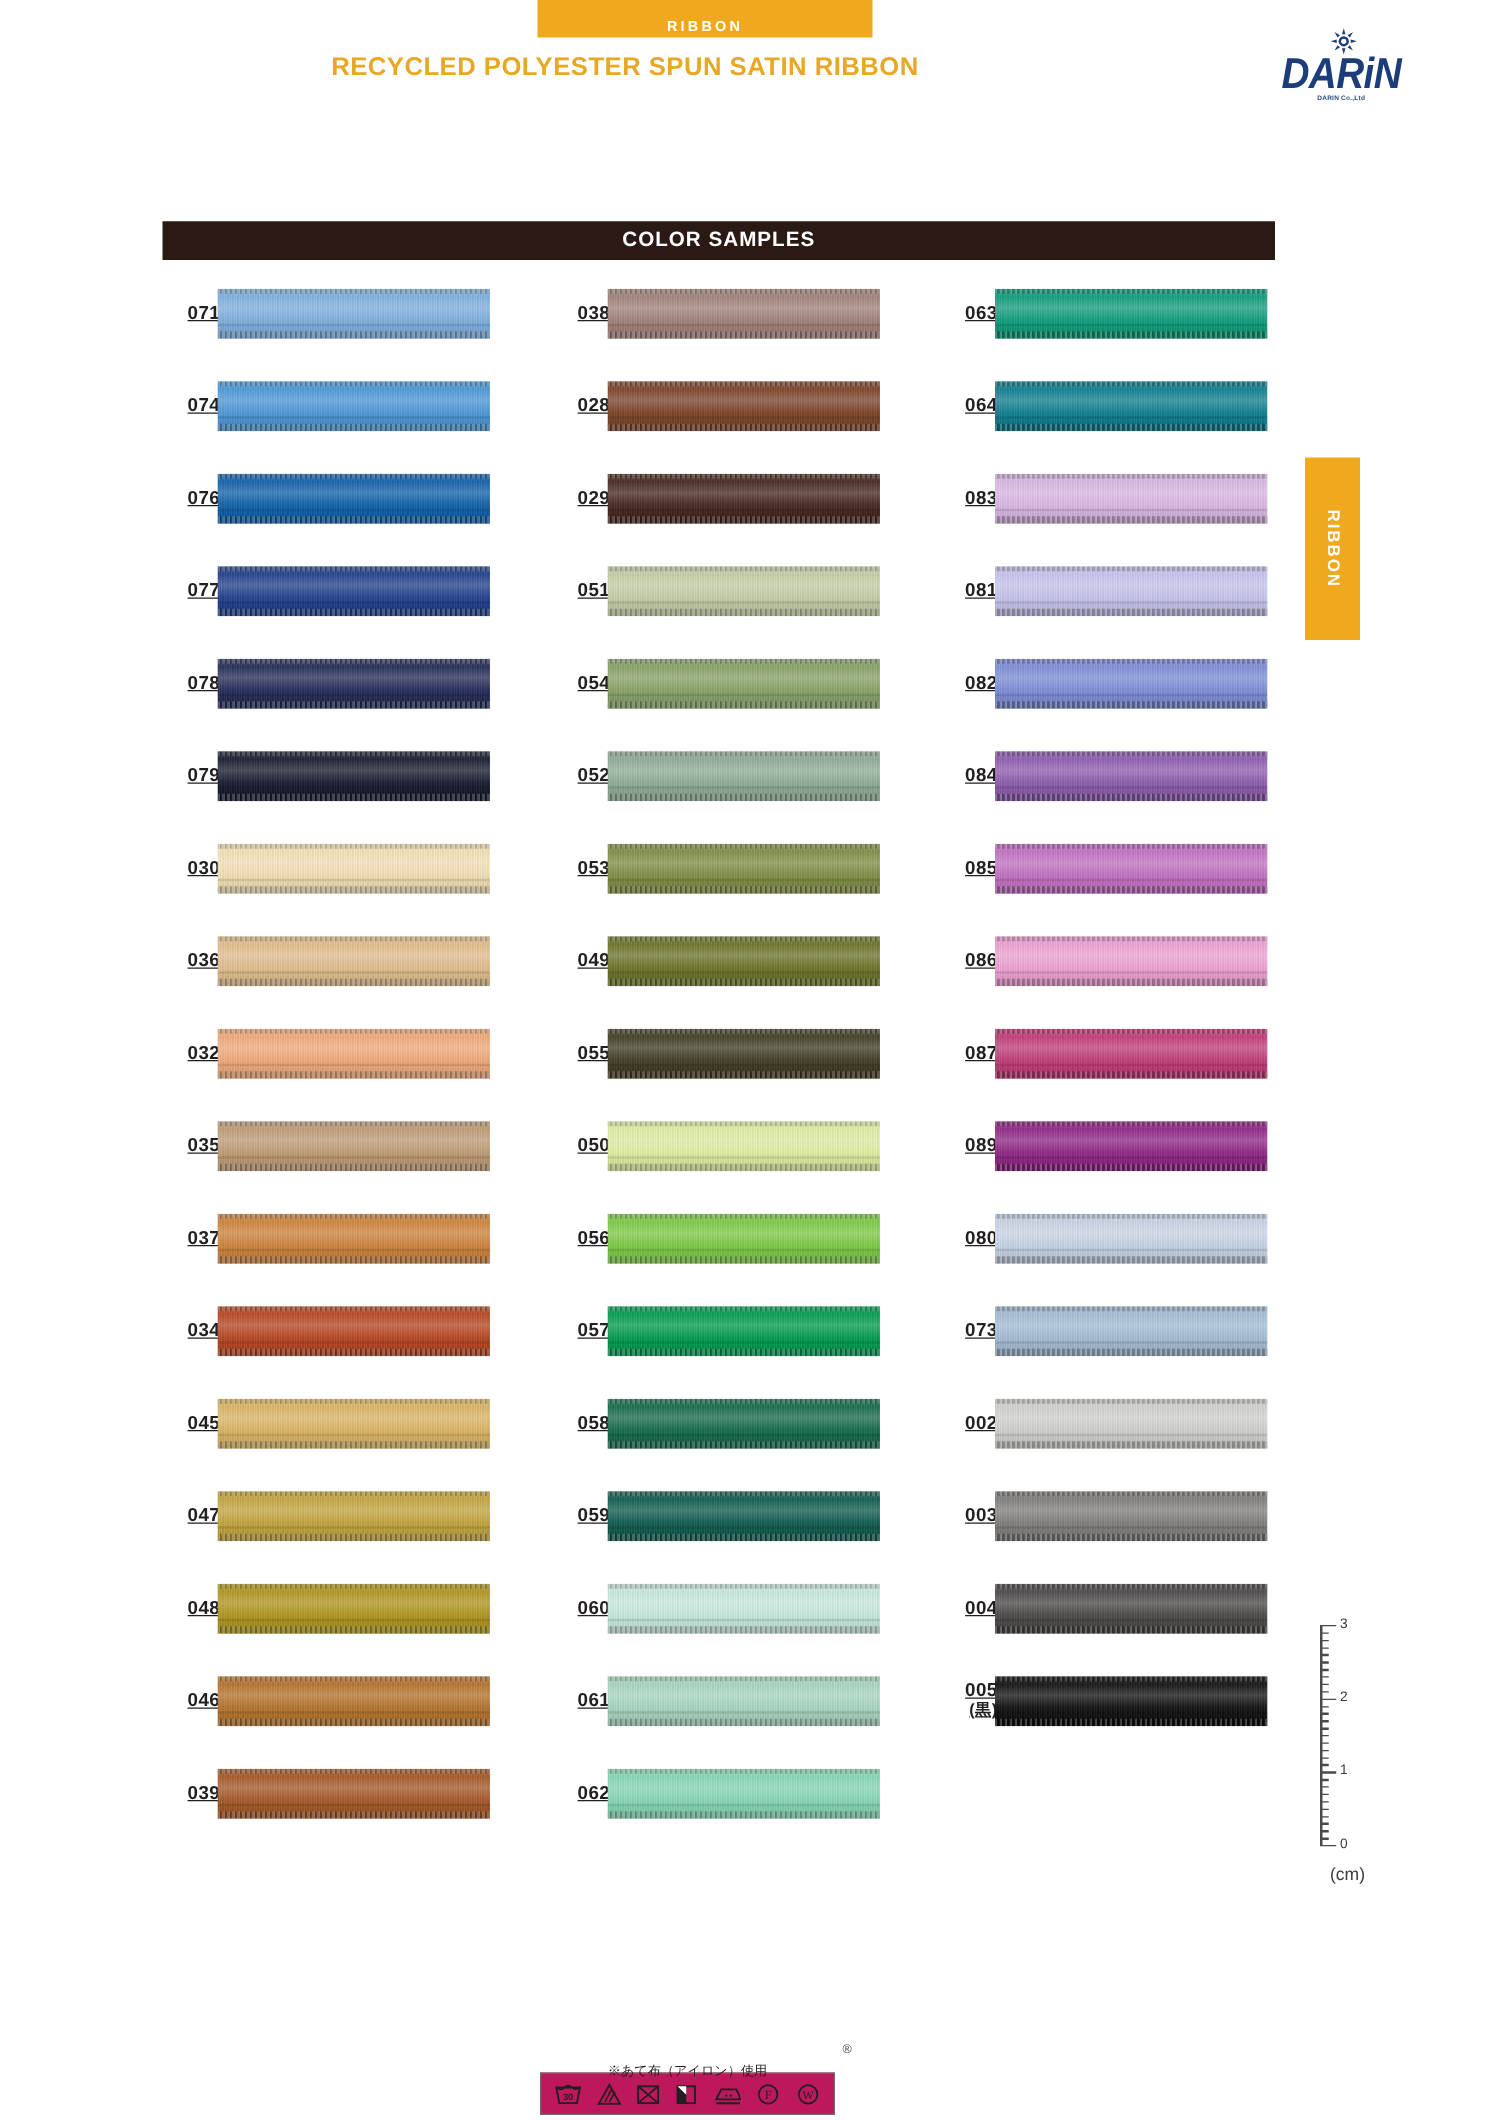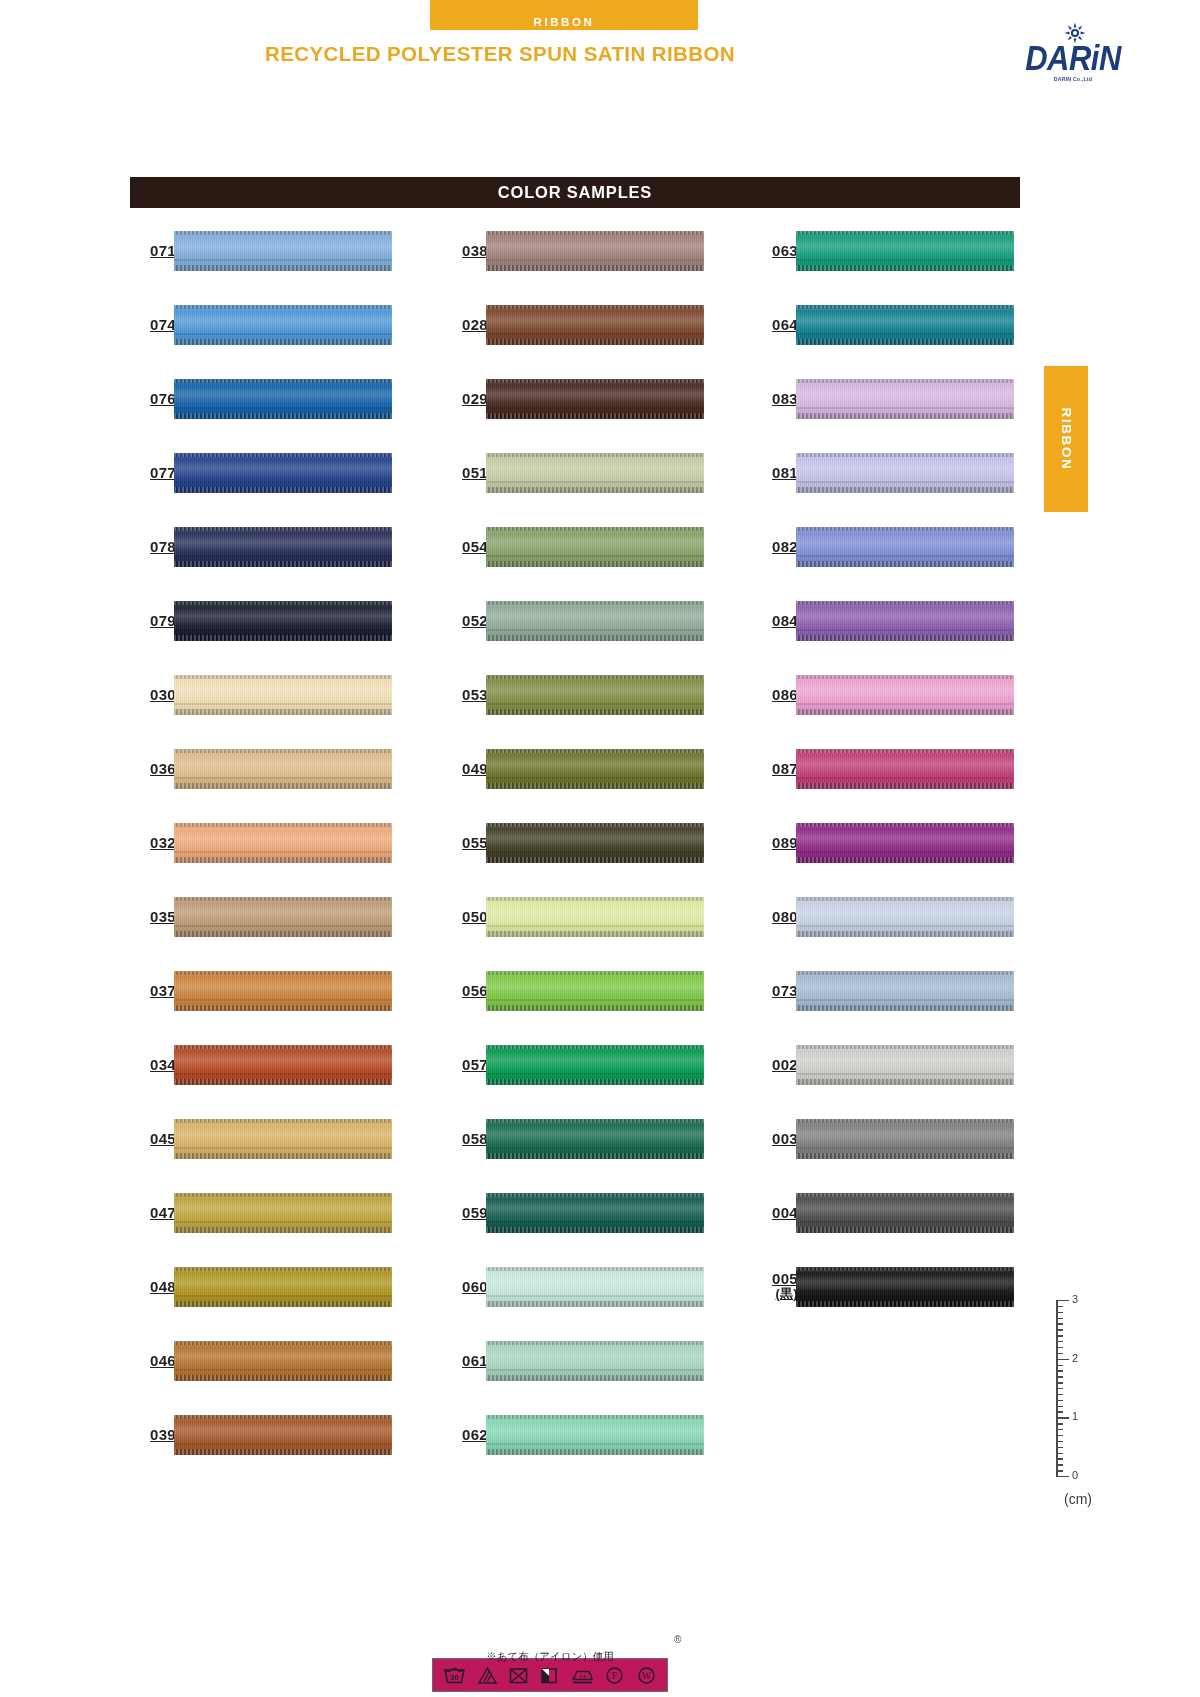--- a/index.html
+++ b/index.html
@@ -633,20 +633,31 @@
             <div class="sheen"></div>
             <div class="seam"></div>
             <div class="edge-t"></div>
             <div class="edge-b"></div>
           </div>
         </div>
         <div class="row">
           <div class="code">084</div>
           <div class="swatch">
             <div class="band" style="background:#8B5BAE"></div>
+            <div class="weave"></div>
+            <div class="sheen"></div>
+            <div class="seam"></div>
+            <div class="edge-t"></div>
+            <div class="edge-b"></div>
+          </div>
+        </div>
+        <div class="row">
+          <div class="code">085</div>
+          <div class="swatch">
+            <div class="band" style="background:#C06FC0"></div>
             <div class="weave"></div>
             <div class="sheen"></div>
             <div class="seam"></div>
             <div class="edge-t"></div>
             <div class="edge-b"></div>
           </div>
         </div>
         <div class="row">
           <div class="code">086</div>
           <div class="swatch">

